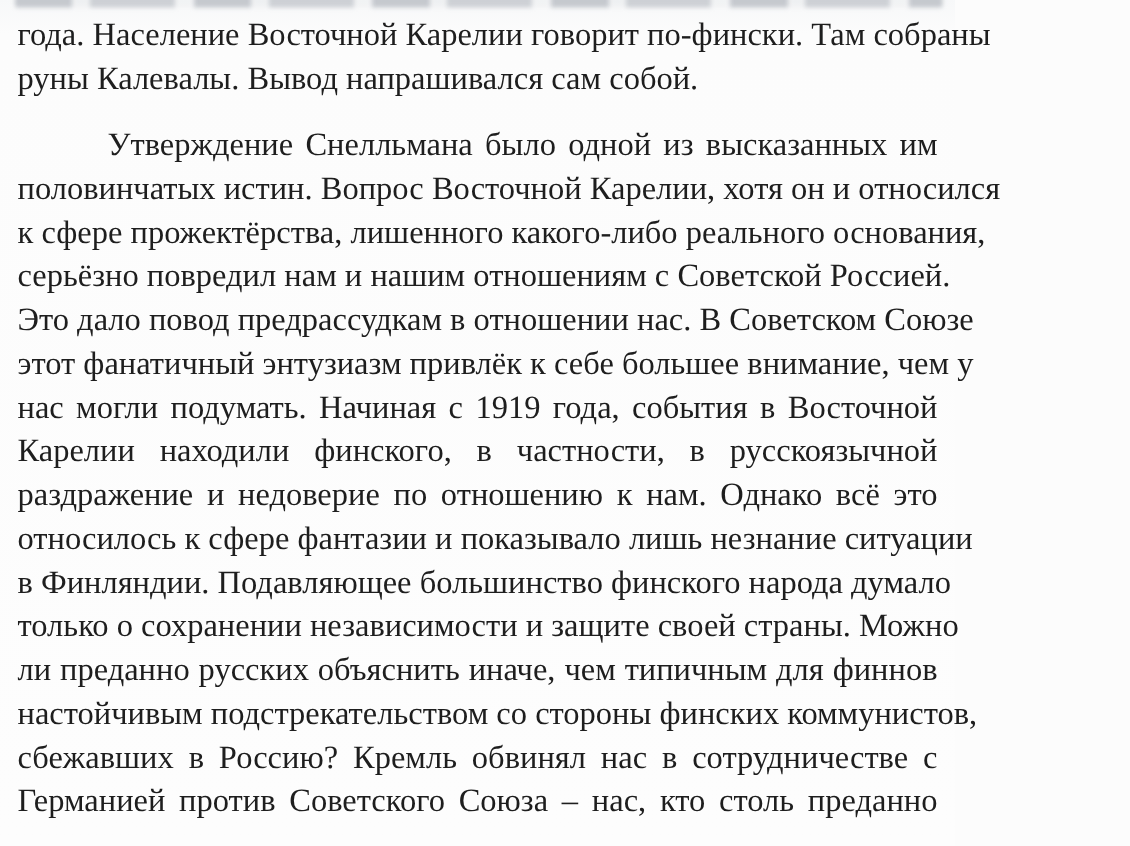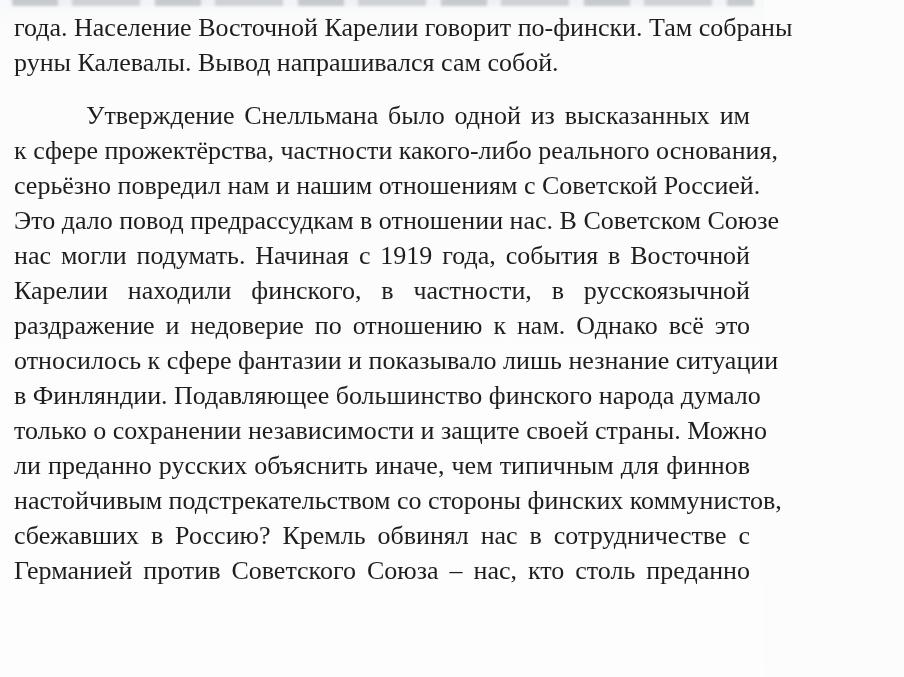--- a/index.html
+++ b/index.html
@@ -69,23 +69,25 @@
 
 <div class="page">
   <div class="top-artifact"></div>
   <div class="text-block" id="text-block">
       <div class="para">
         <div class="line justify">года. Население Восточной Карелии говорит по-фински. Там собраны</div>
         <div class="line">руны Калевалы. Вывод напрашивался сам собой.</div>
       </div>
       <div class="para">
         <div class="line justify indent">Утверждение Снелльмана было одной из высказанных им</div>
-        <div class="line justify">к сфере прожектёрства, частности какого-либо реального основания,</div>
+        <div class="line justify">половинчатых истин. Вопрос Восточной Карелии, хотя он и относился</div>
+        <div class="line justify">к сфере прожектёрства, лишенного какого-либо реального основания,</div>
         <div class="line justify">серьёзно повредил нам и нашим отношениям с Советской Россией.</div>
         <div class="line justify">Это дало повод предрассудкам в отношении нас. В Советском Союзе</div>
+        <div class="line justify">этот фанатичный энтузиазм привлёк к себе большее внимание, чем у</div>
         <div class="line justify">нас могли подумать. Начиная с 1919 года, события в Восточной</div>
         <div class="line justify">Карелии находили финского, в частности, в русскоязычной</div>
         <div class="line justify">раздражение и недоверие по отношению к нам. Однако всё это</div>
         <div class="line justify">относилось к сфере фантазии и показывало лишь незнание ситуации</div>
         <div class="line justify">в Финляндии. Подавляющее большинство финского народа думало</div>
         <div class="line justify">только о сохранении независимости и защите своей страны. Можно</div>
         <div class="line justify">ли преданно русских объяснить иначе, чем типичным для финнов</div>
         <div class="line justify">настойчивым подстрекательством со стороны финских коммунистов,</div>
         <div class="line justify">сбежавших в Россию? Кремль обвинял нас в сотрудничестве с</div>
         <div class="line justify">Германией против Советского Союза – нас, кто столь преданно</div>

